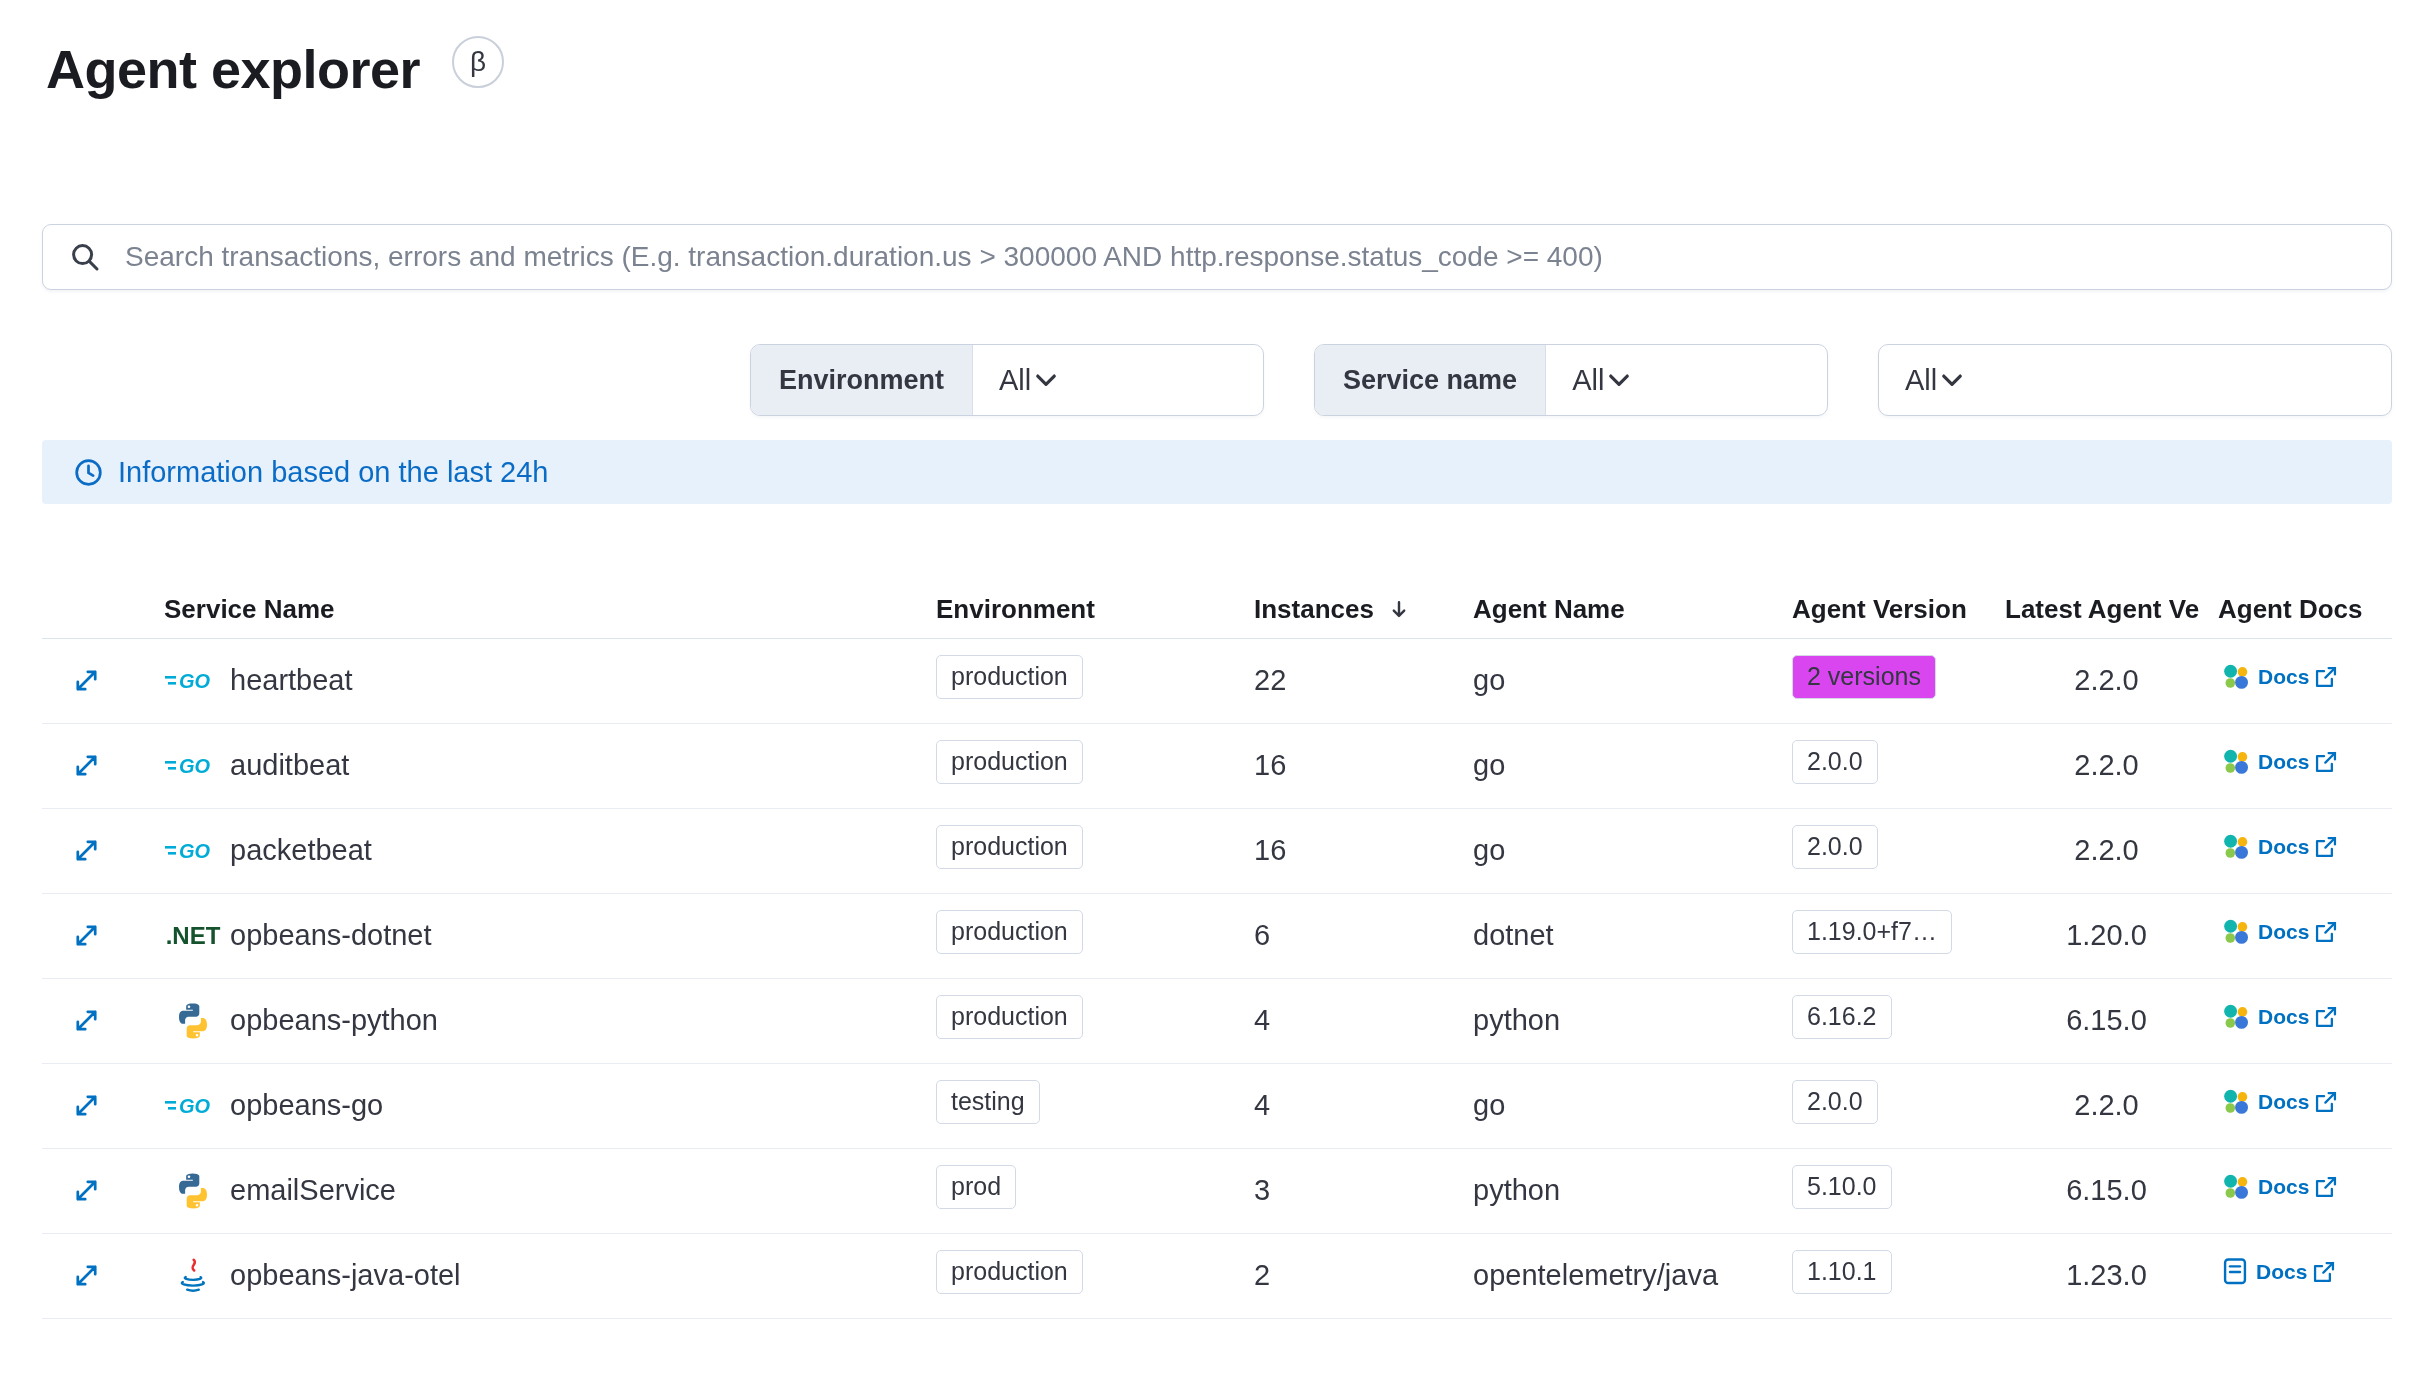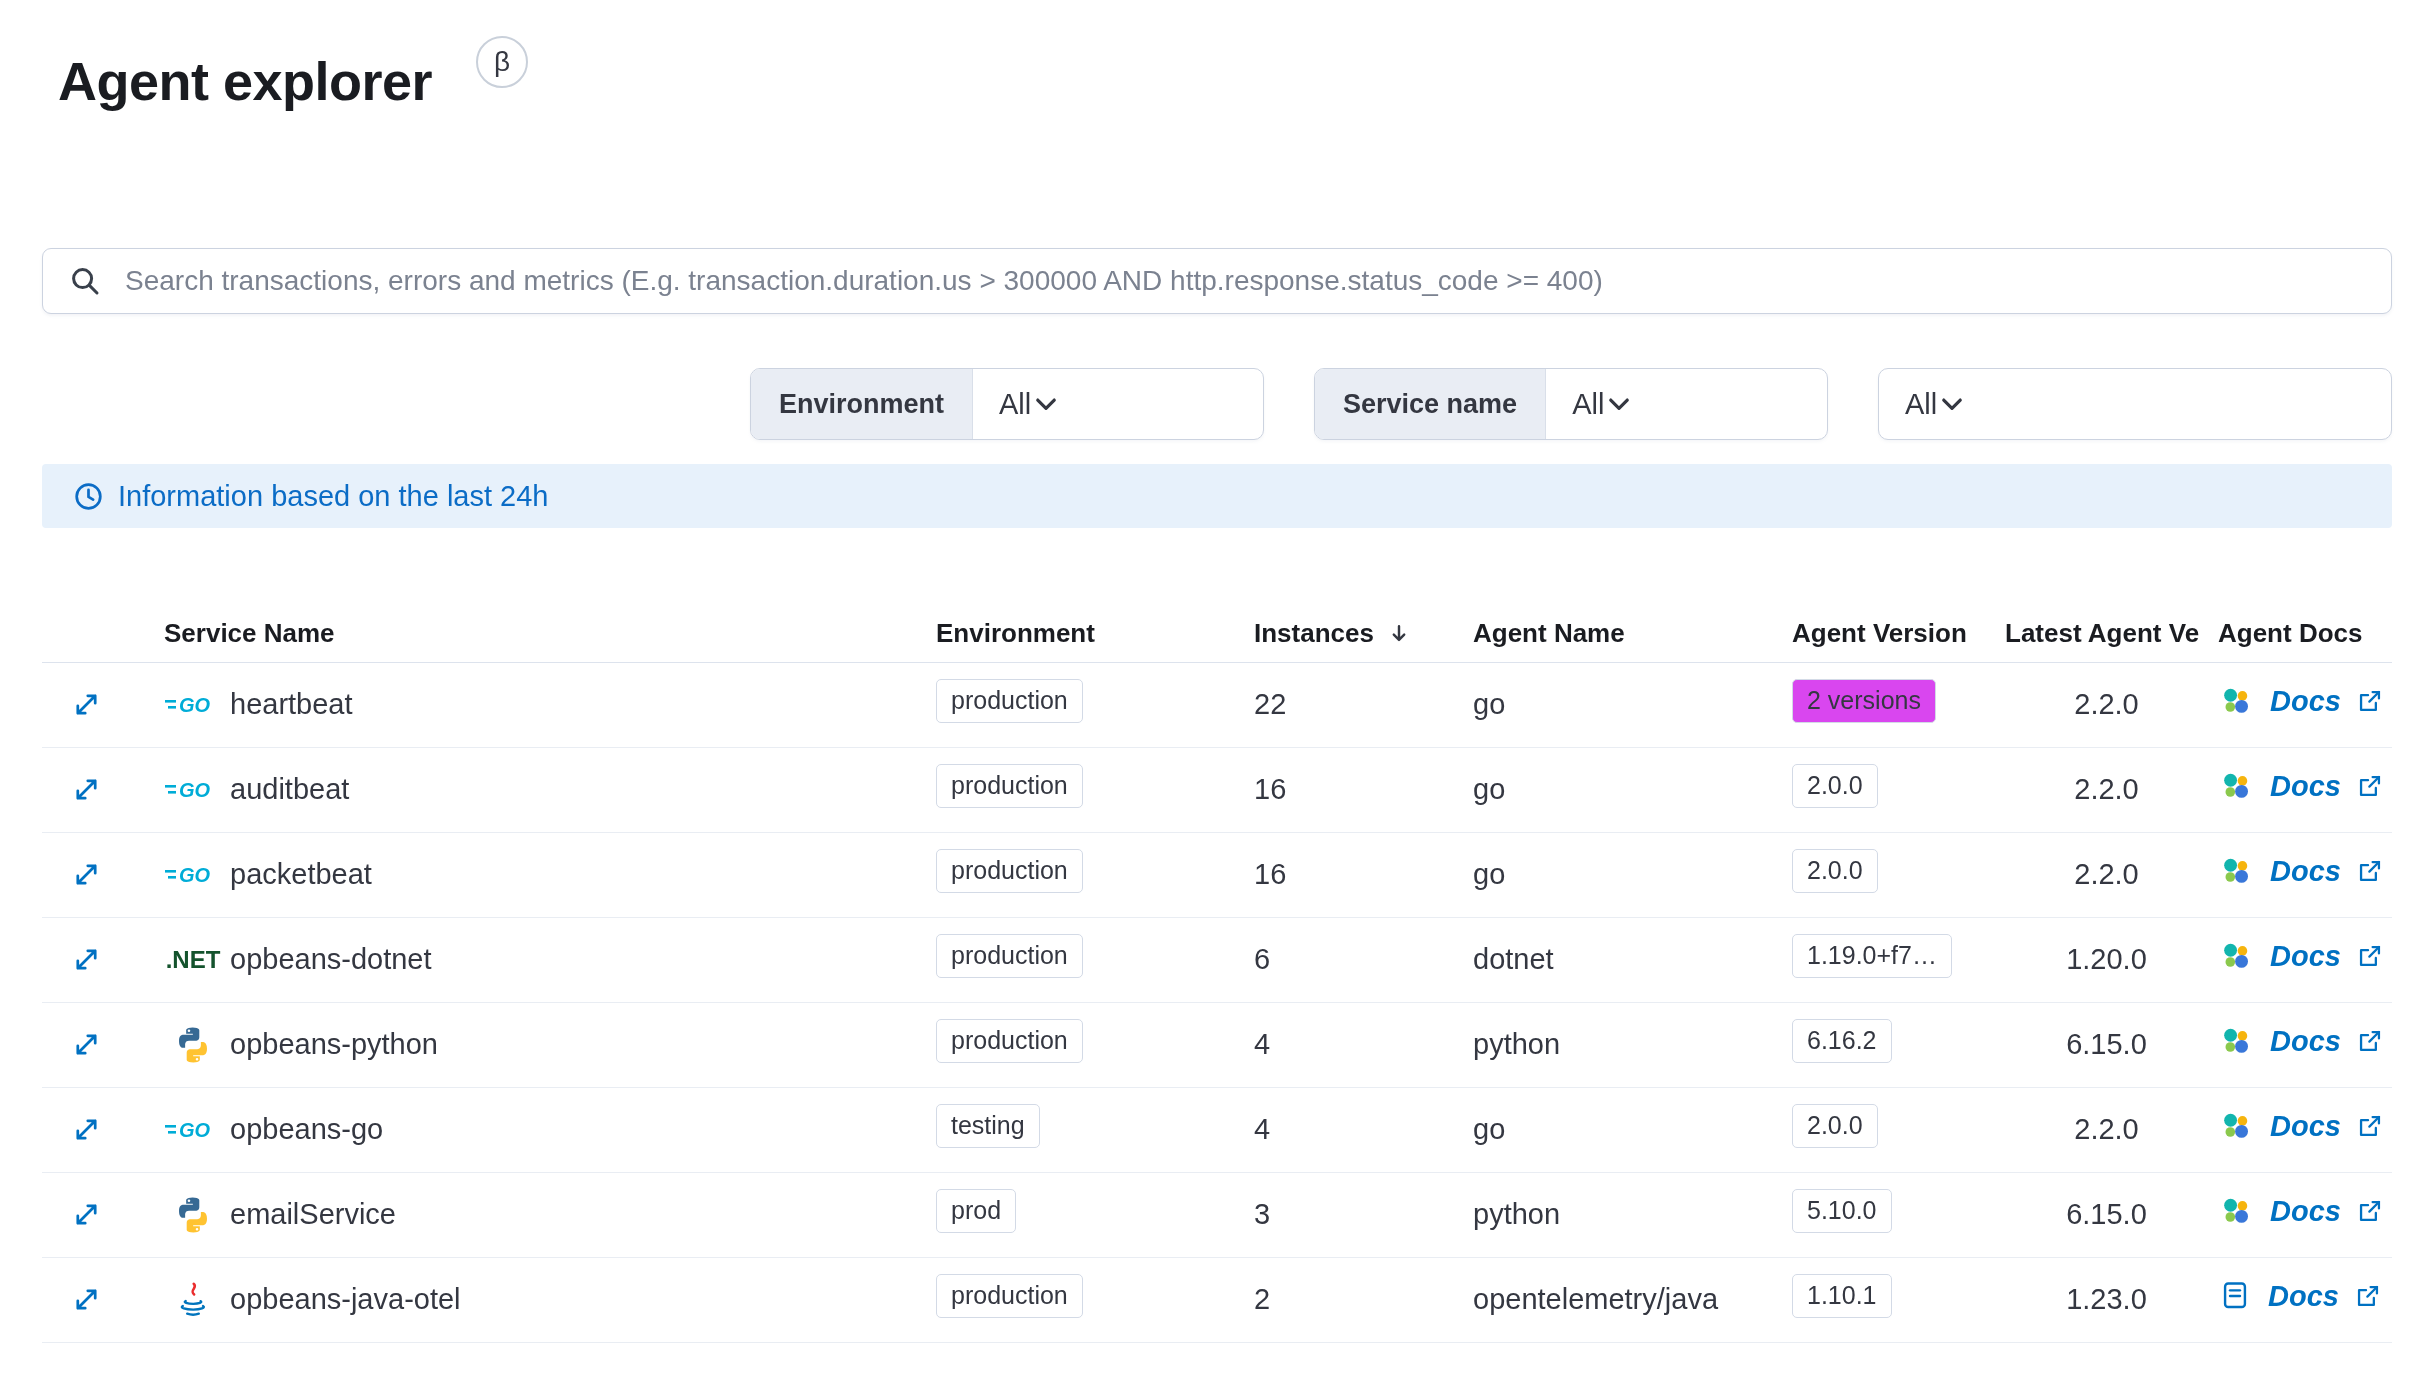--- a/index.html
+++ b/index.html
@@ -7,21 +7,21 @@
   body {
     width: 2412px; height: 1388px; overflow: hidden;
     background: #ffffff;
     font-family: "Liberation Sans", "DejaVu Sans", sans-serif;
     color: #343741;
   }
   .container { width: 2412px; padding: 34px 20px 0 42px; }
 
   
   .title-row { display:flex; align-items:flex-start; gap:28px; }
-  h1 { margin:16px; font-size:54px; line-height:62px; font-weight:700; color:#1a1c21; letter-spacing:-0.5px; }
+  h1 { margin:4px; font-size:54px; line-height:62px; font-weight:700; color:#1a1c21; letter-spacing:-0.5px; }
   .beta-badge {
     width:52px; height:52px; border:2px solid #c9d0da; border-radius:50%;
     display:flex; align-items:center; justify-content:center;
     font-size:28px; color:#343741; margin-top:2px; background:#fff;
   }
   .subtitle { margin-top:46px; font-size:31px; line-height:38px; color:#51555e; }
   .hl { background:#d9e8fa; padding:2px 2px; border-radius:2px; }
 
   
   .searchbar {
@@ -83,22 +83,22 @@
   .dotnet-text { color:#14532d; font-weight:700; font-size:24px; }
 
   .badge {
     display:inline-block; border:1px solid #d3dae6; border-radius:5px;
     padding:5px 14px; font-size:25px; line-height:1.25; color:#343741;
     background:#fff; white-space:nowrap; max-width:200px; overflow:hidden; text-overflow:ellipsis;
   }
   .badge.filled { background:#d946ef; border-color:#d3dae6; }
 
   .docs-link {
-    display:inline-flex; align-items:center; gap:16px;
-    color:#0071c2; font-weight:600; font-size:29px; text-decoration:none; cursor:pointer;font-style:italic;
+    display:inline-flex; align-items:center; gap:4px;
+    color:#0071c2; font-weight:600; font-size:21px; text-decoration:none; cursor:pointer;
   }
   .docs-icon { display:flex; align-items:center; }
 </style>
 </head>
 <body>
 
 <div class="container">
 
   <div class="title-row">
     <h1>Agent explorer</h1>

